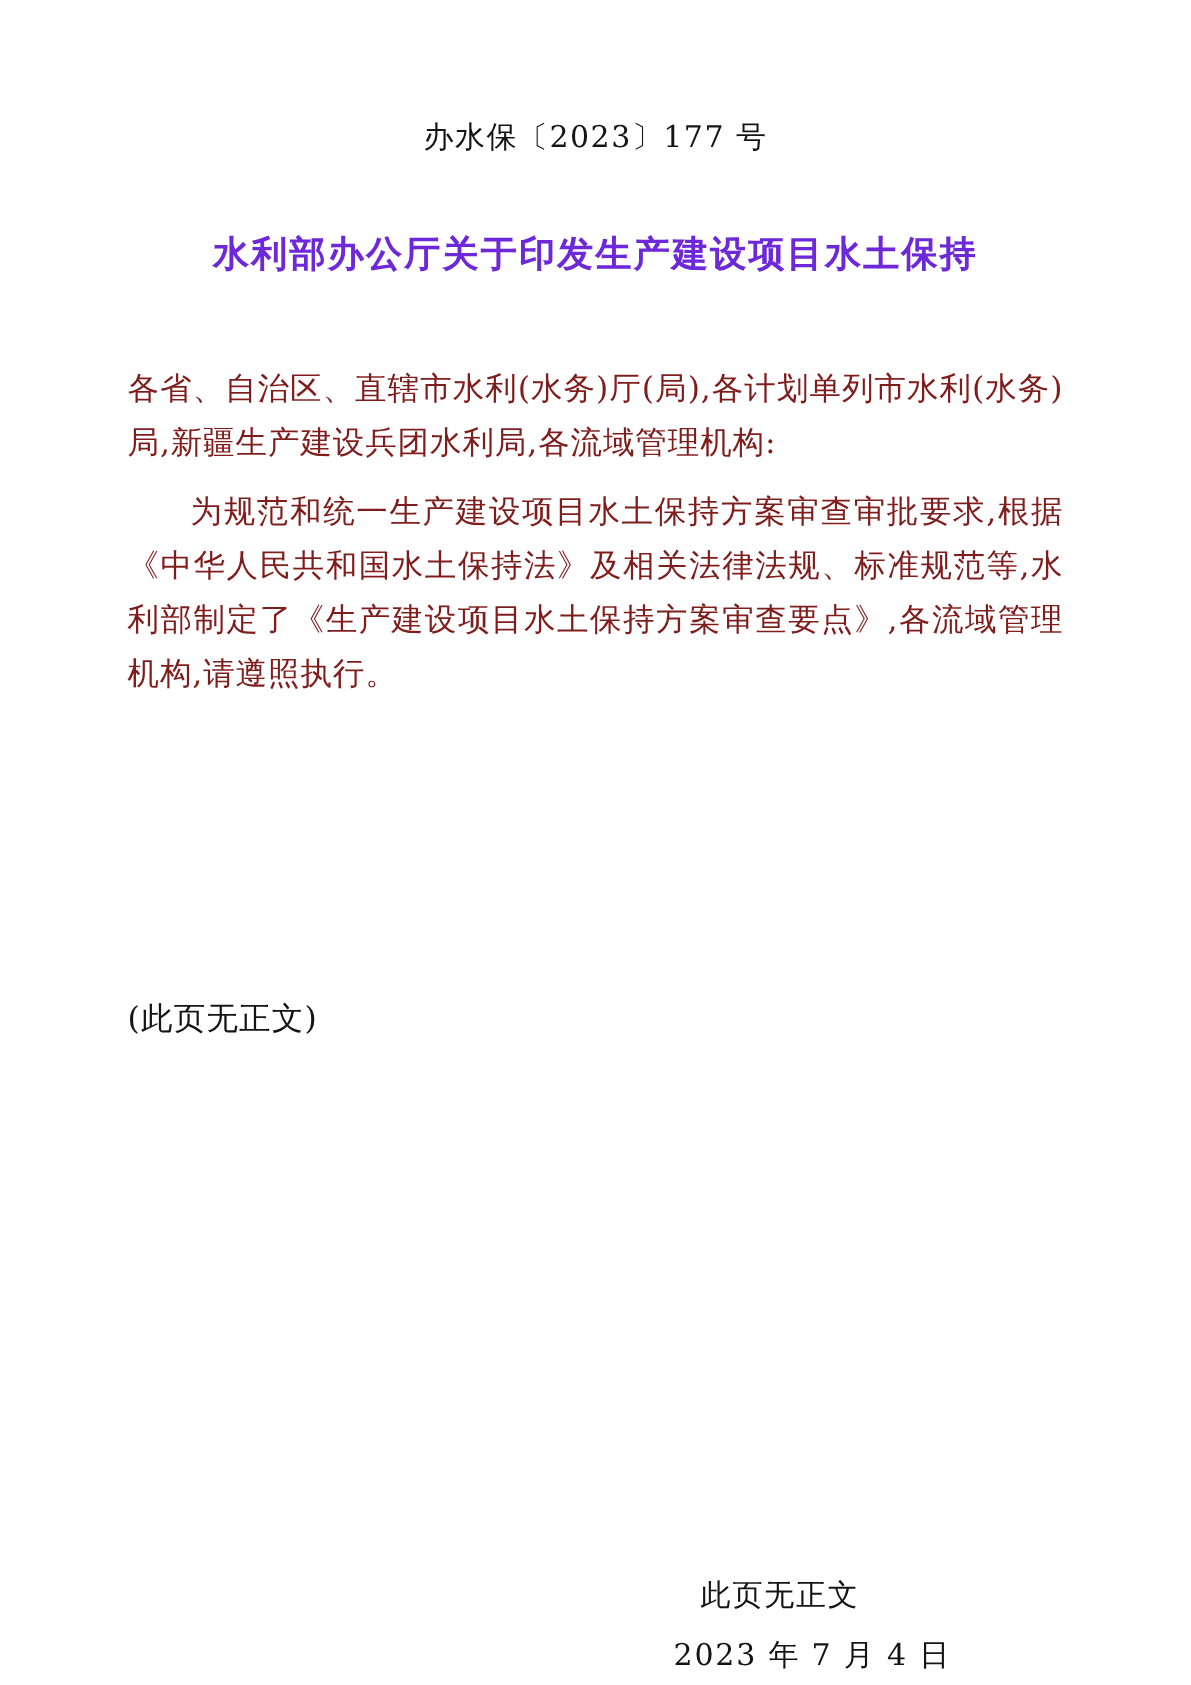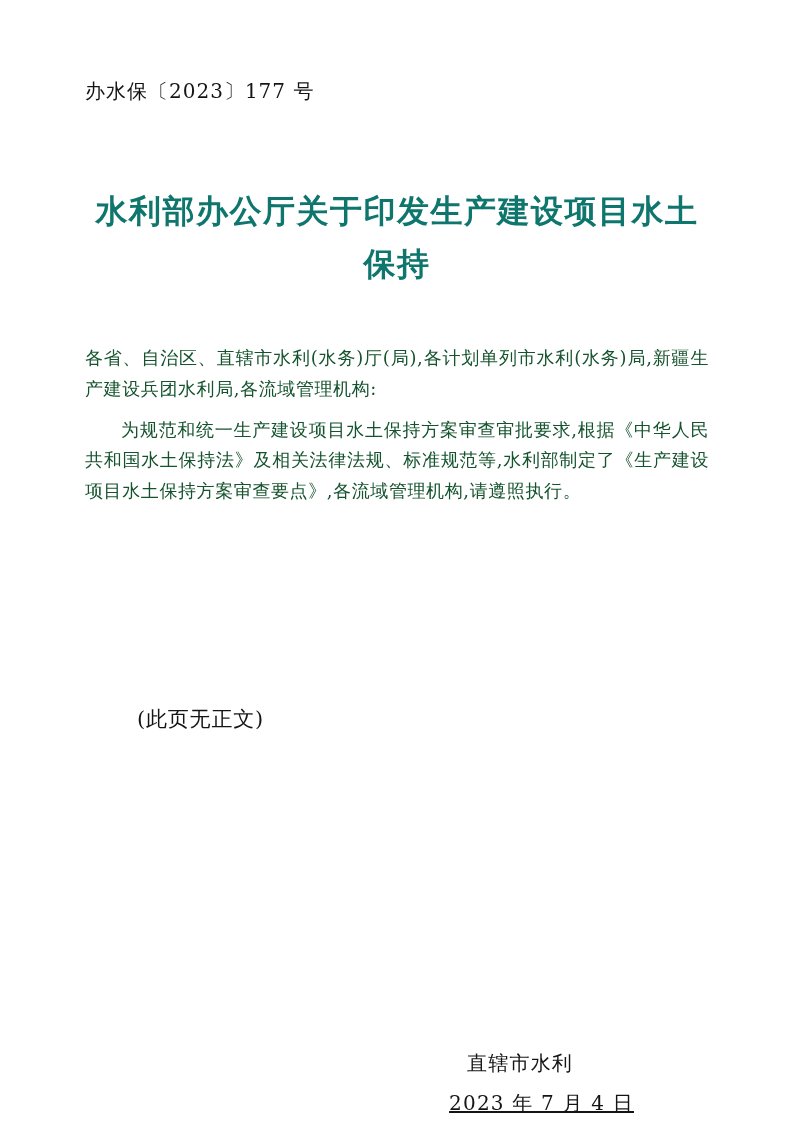--- a/index.html
+++ b/index.html
@@ -19,64 +19,63 @@
     width: 794px;
     height: 1123px;
     position: relative;
     box-sizing: border-box;
     padding: 0 85px;
   }
 
   
   .doc-number {
     margin-top: 78px;
-    text-align: left;
+    text-align: center;
     font-size: 20px;
     letter-spacing: 1px;
     font-family: "DejaVu Serif", "Liberation Serif", serif;
     color: #141414;
   }
 
   
   .doc-title {
-    margin-top: 80px;
+    margin-top: 44px;
     text-align: center;
-    font-size: 32px;
+    font-size: 24px;
     font-weight: bold;
     line-height: 1.65;
     letter-spacing: 1.5px;
-    color: #0f766e;
+    color: #6d28d9;
     padding: 0 6px;
   }
   .doc-title .line2 {
     display: block;
   }
 
   
   .body-block {
     margin-top: 52px;
   }
   p.para {
-    font-size: 18px;
+    font-size: 21px;
     line-height: 1.72;
     letter-spacing: 0.6px;
     text-align: justify;
     text-justify: inter-ideograph;
     margin: 0 0 4px 0;
-    color: #14532d;
+    color: #7f1d1d;
   }
   p.indent {
     text-indent: 2em;
     margin-top: 10px;
   }
 
   
   .note-no-text {
     margin-top: 198px;
-    margin-left: 52px;
     font-size: 21px;
     letter-spacing: 0.8px;
     color: #141414;
   }
 
   
   .signature {
     position: absolute;
     right: 160px;
     bottom: 78px;
@@ -85,21 +84,20 @@
     line-height: 2.0;
     letter-spacing: 1.2px;
     color: #141414;
   }
   .signature .issuer {
     display: block;
     padding-left: 18px;
   }
   .signature .date {
     display: block;
-    text-decoration: underline;
   }
 </style>
 </head>
 <body>
 
 <div class="page">
 
   <div class="doc-number">办水保〔2023〕177 号</div>
 
   <div class="doc-title">
@@ -107,17 +105,17 @@
   </div>
 
   <div class="body-block">
     <p class="para">各省、自治区、直辖市水利(水务)厅(局),各计划单列市水利(水务)局,新疆生产建设兵团水利局,各流域管理机构:</p>
     <p class="para indent">为规范和统一生产建设项目水土保持方案审查审批要求,根据《中华人民共和国水土保持法》及相关法律法规、标准规范等,水利部制定了《生产建设项目水土保持方案审查要点》,各流域管理机构,请遵照执行。</p>
   </div>
 
   <div class="note-no-text">(此页无正文)</div>
 
   <div class="signature">
-    <span class="issuer">直辖市水利</span>
+    <span class="issuer">此页无正文</span>
     <span class="date">2023 年 7 月 4 日</span>
   </div>
 
 </div>
 
 </body></html>

